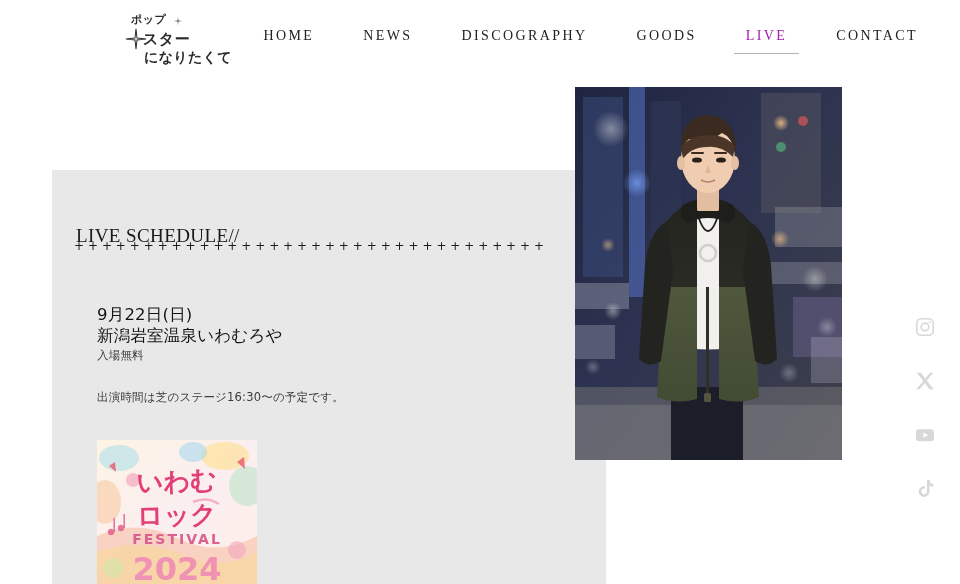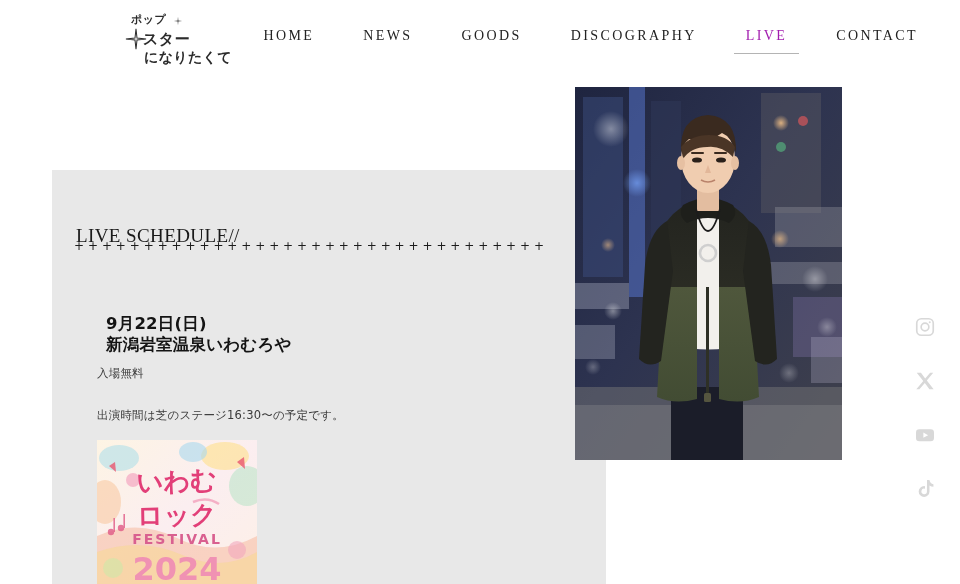--- a/index.html
+++ b/index.html
@@ -145,25 +145,25 @@
   .plus-row span { display: block; }
 
   .event {
     position: absolute;
     left: 45px; top: 134px;
     width: 480px;
   }
   .event-title {
     font-family: "DejaVu Sans", "Liberation Sans", sans-serif;
     font-size: 16.5px;
-    font-weight: 700;
+    font-weight: 400;
     line-height: 21px;
     color: #141414;
     letter-spacing: 0.2px;
-    margin: 9px;
+    margin: 0;
   }
   .event-title .ln { display: block; white-space: nowrap; }
   .event-note {
     font-family: "DejaVu Sans", "Liberation Sans", sans-serif;
     font-size: 11.5px;
     line-height: 18px;
     color: #3a3a3a;
     letter-spacing: 0.2px;
   }
   .event-time {
@@ -234,22 +234,22 @@
         </svg>
         <div class="logo-l1">ポップ</div>
         <div class="logo-l2">スター</div>
         <div class="logo-l3">になりたくて</div>
       </div>
     </div>
 
     <nav class="nav">
       <a class="nav-item" href="#">HOME</a>
       <a class="nav-item" href="#">NEWS</a>
+      <a class="nav-item" href="#">DISCOGRAPHY</a>
       <a class="nav-item" href="#">GOODS</a>
-      <a class="nav-item" href="#">DISCOGRAPHY</a>
       <a class="nav-item active" href="#">LIVE</a>
       <a class="nav-item" href="#">CONTACT</a>
     </nav>
   </div>
 
   <section class="panel">
     <h1 class="panel-title">LIVE SCHEDULE//</h1>
     <div class="plus-row" id="plus-row">
         <span>+</span>
         <span>+</span>

